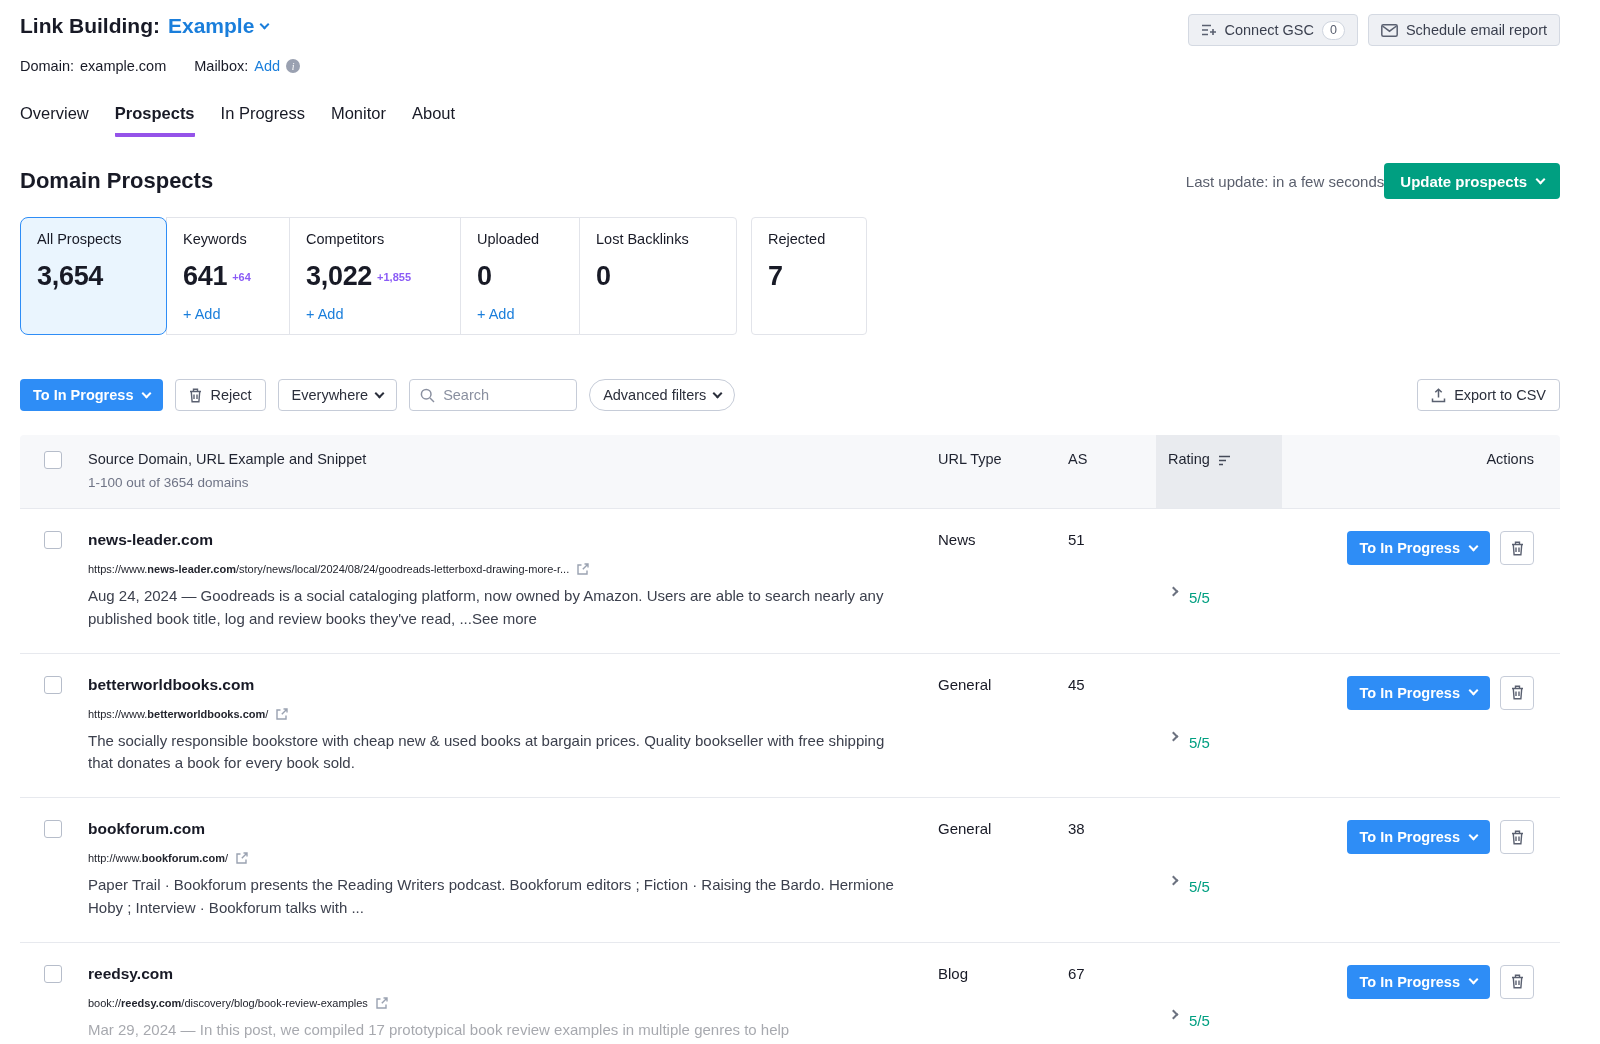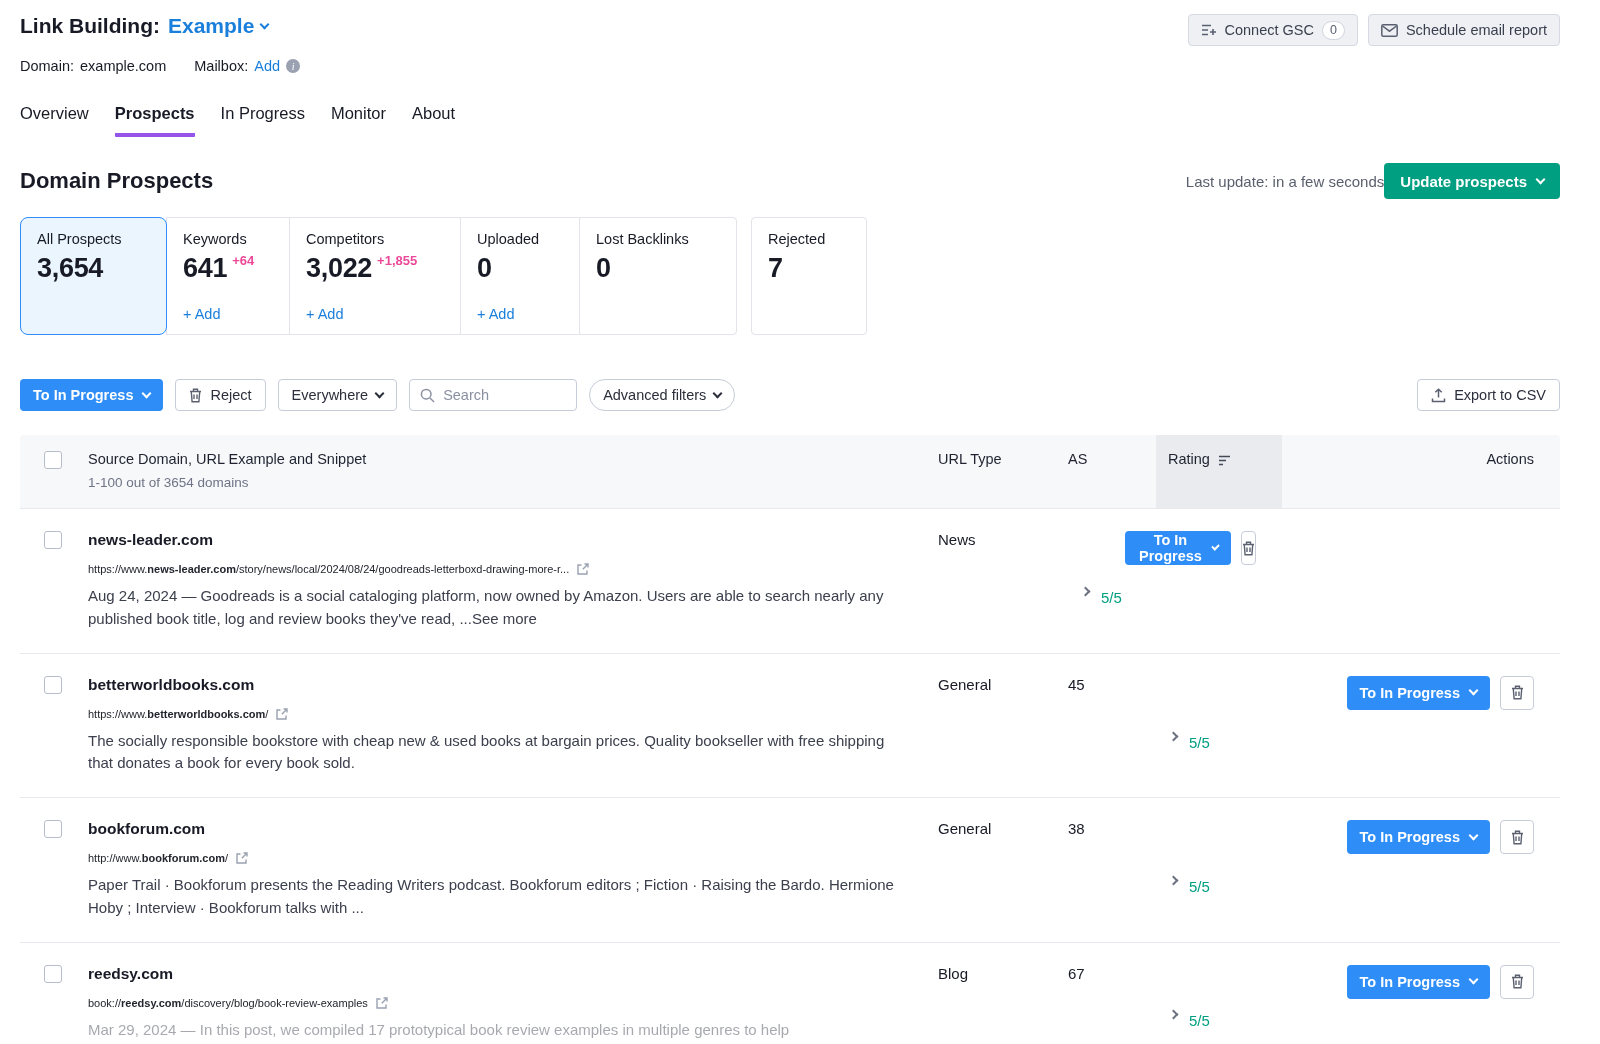--- a/index.html
+++ b/index.html
@@ -42,23 +42,23 @@
 
   
   .cards { display:flex; margin-top:18px; align-items:stretch; }
   .card { border:1px solid #e2e4ea; background:#fff; padding:13px 16px 12px; height:118px;
     display:flex; flex-direction:column; cursor:pointer; margin-left:-1px; }
   .card:first-child { margin-left:0; border-radius:4px 0 0 4px; }
   .card.endcap { border-radius:0 4px 4px 0; }
   .card.selected { border:1px solid #2e8df6; background:#eaf5fe; border-radius:8px; z-index:2; }
   .card.standalone { margin-left:14px; border-radius:4px; }
   .card-label { font-size:14.5px; color:#181a26; white-space:nowrap; }
-  .card-valrow { margin-top:6px; display:flex; align-items:flex-start; gap:5px; }
+  .card-valrow { margin-top:14px; display:flex; align-items:center; gap:5px; }
   .card-value { font-size:27px; font-weight:700; letter-spacing:-0.3px; }
-  .card-delta { font-size:13px; font-weight:700; color:#ec4899; }
+  .card-delta { font-size:11px; font-weight:700; color:#8b5cf6; }
   .card-add { margin-top:auto; font-size:14.5px; color:#1a7edb; }
   .w1{width:147px}.w2{width:124px}.w3{width:172px}.w4{width:120px}.w5{width:158px}.w6{width:116px}
 
   
   .toolbar { margin-top:44px; display:flex; align-items:center; gap:12px; }
   .btn-blue { display:flex; align-items:center; gap:10px; background:#2e8df6; color:#fff;
     font-size:14.5px; font-weight:700; height:32px; padding:0 13px; border:none; border-radius:4px; cursor:pointer; }
   .btn-out { display:flex; align-items:center; gap:8px; background:#fff; color:#2b2f3b;
     font-size:14.5px; height:32px; padding:0 13px; border:1px solid #c6ccd8; border-radius:4px; cursor:pointer; }
   .btn-pill { border-radius:16px; }
@@ -294,20 +294,21 @@
                 <g stroke="#9aa2b1" stroke-width="1.4" fill="none">
                   <path d="M5.5 3H2v9h9V8.5"></path>
                   <path d="M8.5 2H12v3.5M11.8 2.2L6.8 7.2"></path>
                 </g>
               </svg>
           </span>
         </div>
         <div class="row-snippet">Aug 24, 2024 — Goodreads is a social cataloging platform, now owned by Amazon. Users are able to search nearly any published book title, log and review books they've read, ...See more</div>
       </div>
       <div class="cell-type">News</div>
+      <div class="cell-as">51</div>
       <div class="cell-rating">
         <span class="rate-chev">
             <span class="chev right"></span>
           </span>
         <span class="rate-val">5/5</span>
       </div>
       <div class="cell-actions">
         <button class="btn-row-blue">
           <span>To In Progress</span>
           <span class="chev"></span>

